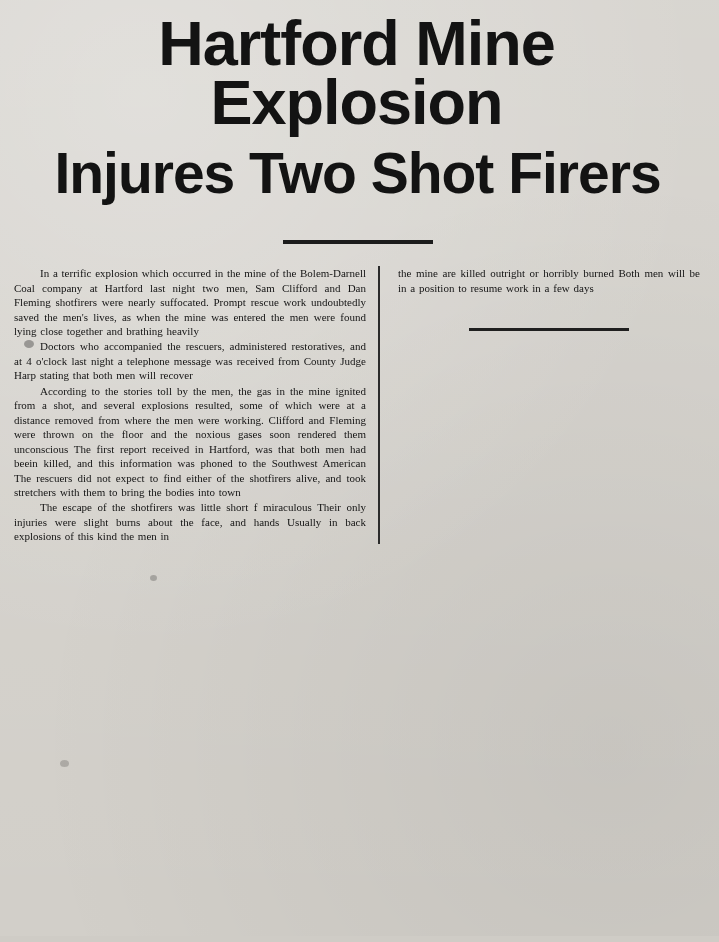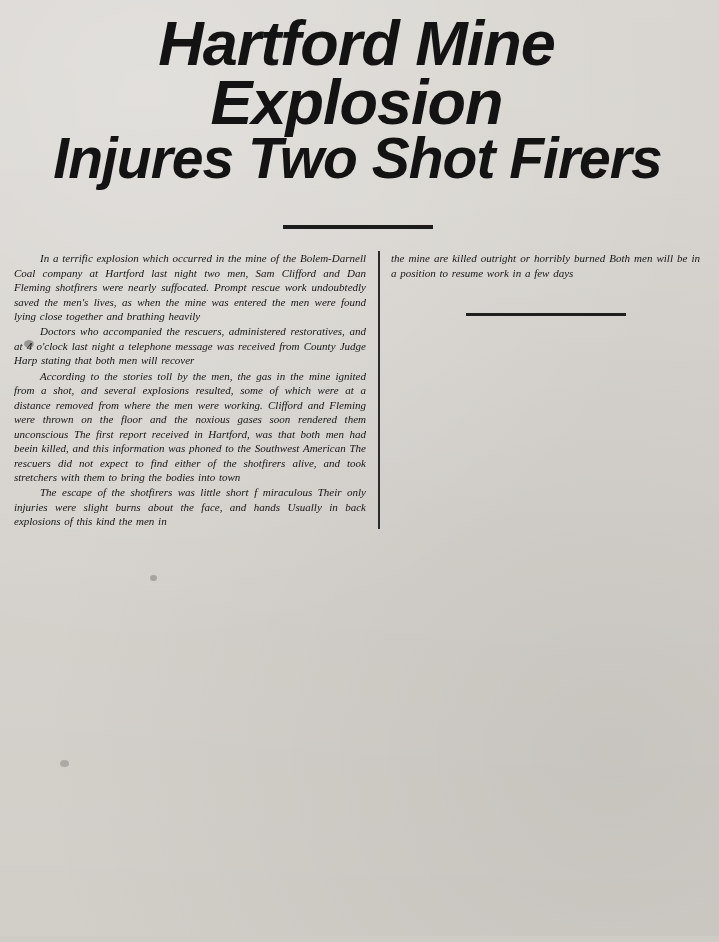--- a/index.html
+++ b/index.html
@@ -18,40 +18,39 @@
     width: 719px;
     height: 936px;
     background: #d2cfc9;
     box-sizing: border-box;
     padding: 14px 18px 0 14px;
     
     background-image:
       linear-gradient(rgba(255,255,255,0.14), rgba(255,255,255,0.0)),
       radial-gradient(circle at 20% 10%, rgba(255,255,255,0.25), rgba(0,0,0,0) 55%),
       radial-gradient(circle at 85% 80%, rgba(0,0,0,0.06), rgba(0,0,0,0) 60%);
-    font-style: italic;
   }
   .headline {
     font-family: "Liberation Sans", sans-serif;
     font-weight: bold;
     color: #131313;
     text-align: center;
     letter-spacing: -1px;
     line-height: 0.93;
   }
   .headline .line1 {
     display: block;
     font-size: 63px;
     transform: scaleX(1.0);
     margin-left: -2px;
   }
   .headline .line2 {
     display: block;
     font-size: 57px;
-    margin-top: 1px;
+    margin-top: 16px;
   }
   .rule-wrap {
     text-align: center;
     margin-top: 30px;
     margin-bottom: 18px;
   }
   .short-rule {
     display: inline-block;
     width: 150px;
     height: 4px;
@@ -65,21 +64,21 @@
   .col {
     box-sizing: border-box;
   }
   .col-left {
     width: 366px;
     padding-right: 12px;
     border-right: 2px solid #2b2b2b;
   }
   .col-right {
     width: 320px;
-    padding-left: 11px;
+    padding-left: 18px;
   }
   .body-text p {
     margin: 0;
     font-family: "Liberation Serif", serif;
     font-size: 11px;
     line-height: 1.315;
     color: #141414;
     text-align: justify;
     text-indent: 26px;
     word-spacing: 1px;

